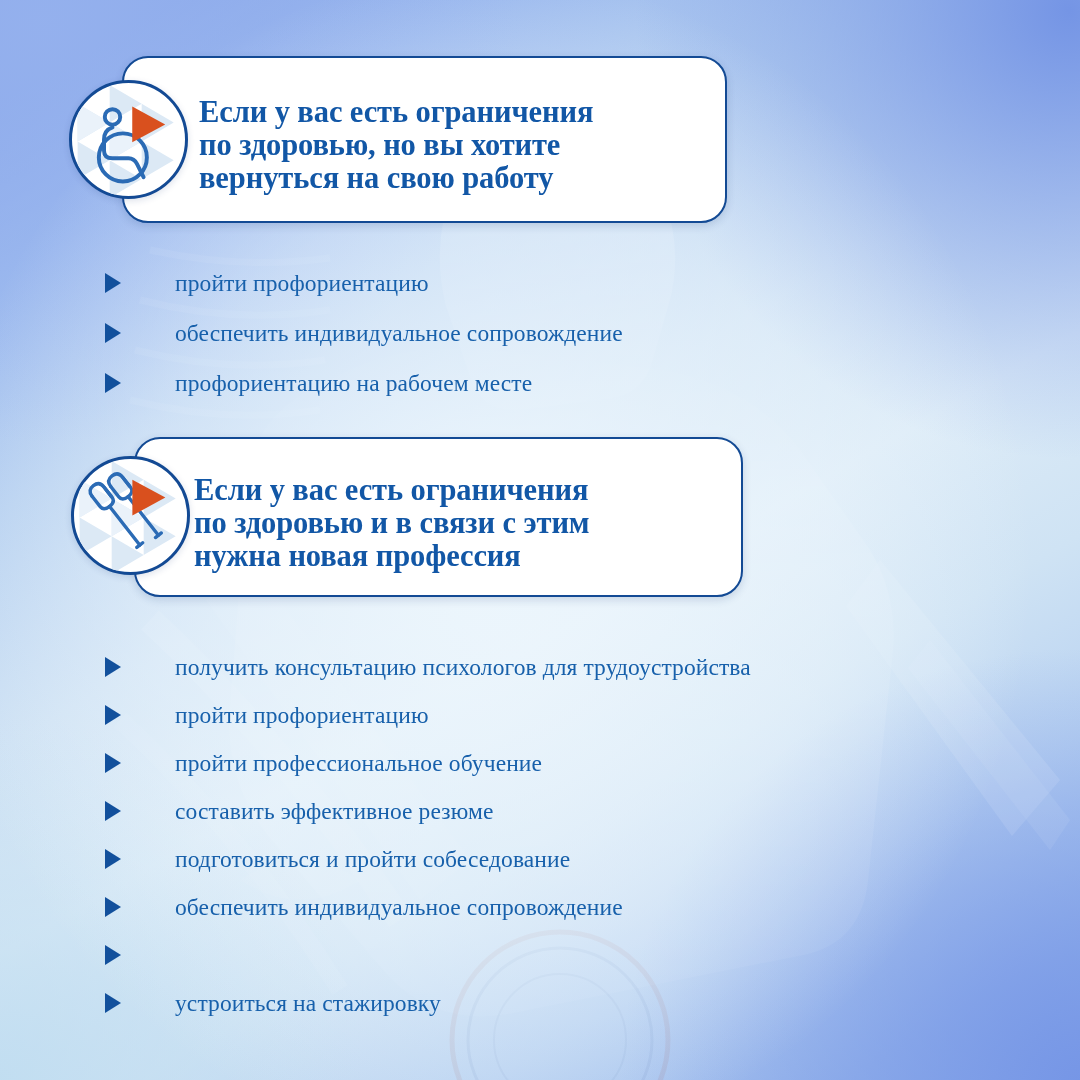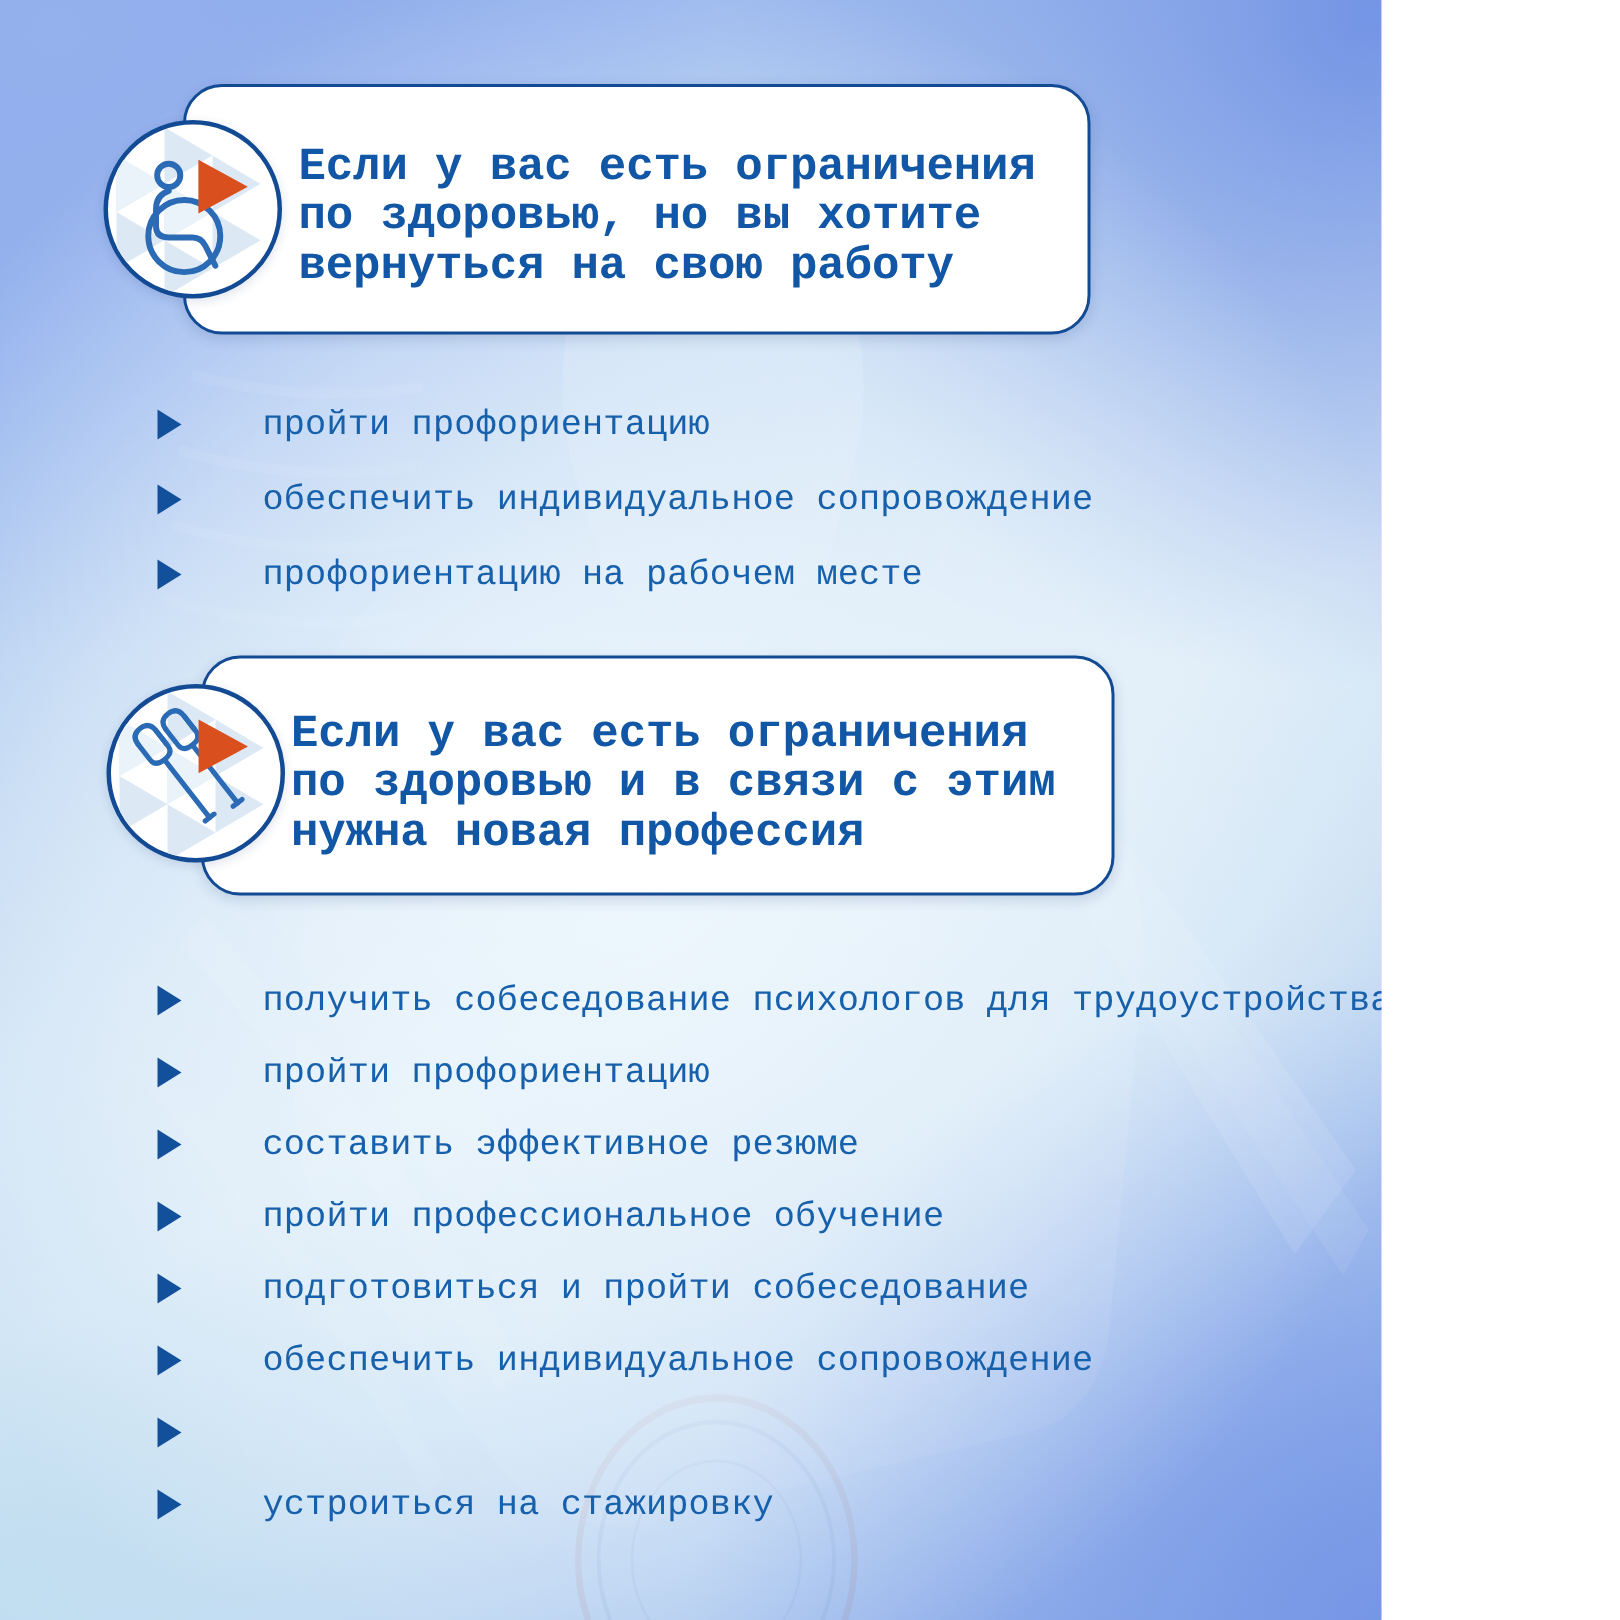--- a/index.html
+++ b/index.html
@@ -3,24 +3,24 @@
 <meta charset="utf-8">
 <title>Infographic</title>
 <style>
   html, body {
     margin: 0;
     padding: 0;
     background: #ffffff;
   }
   .canvas {
     position: relative;
-    width: 921px;
+    width: 1080px;
     height: 1080px;
     overflow: hidden;
-    font-family: Liberation Mono, monospace;
+    font-family: Liberation Serif, serif;
     background: #fde047;
   }
 
   
   .bg-base {
     position: absolute;
     inset: 0;
     background:
       linear-gradient(150deg,
         #8aa8ea 0%,
@@ -290,36 +290,36 @@
         </g>
       </g>
 
       <polygon points="62,22 97,41 62,60" fill="#d9501e"></polygon>
     </svg>
   </div>
 
   <div class="list" id="list-2">
     <div class="li">
       <span class="bullet"></span>
-      <span class="li-text">получить собеседование психологов для трудоустройства</span>
+      <span class="li-text">получить консультацию психологов для трудоустройства</span>
     </div>
     <div class="li">
       <span class="bullet"></span>
       <span class="li-text">пройти профориентацию</span>
     </div>
     <div class="li">
       <span class="bullet"></span>
+      <span class="li-text">пройти профессиональное обучение</span>
+    </div>
+    <div class="li">
+      <span class="bullet"></span>
       <span class="li-text">составить эффективное резюме</span>
     </div>
     <div class="li">
       <span class="bullet"></span>
-      <span class="li-text">пройти профессиональное обучение</span>
-    </div>
-    <div class="li">
-      <span class="bullet"></span>
       <span class="li-text">подготовиться и пройти собеседование</span>
     </div>
     <div class="li">
       <span class="bullet"></span>
       <span class="li-text">обеспечить индивидуальное сопровождение</span>
     </div>
     <div class="li">
       <span class="bullet"></span>
     </div>
     <div class="li">

